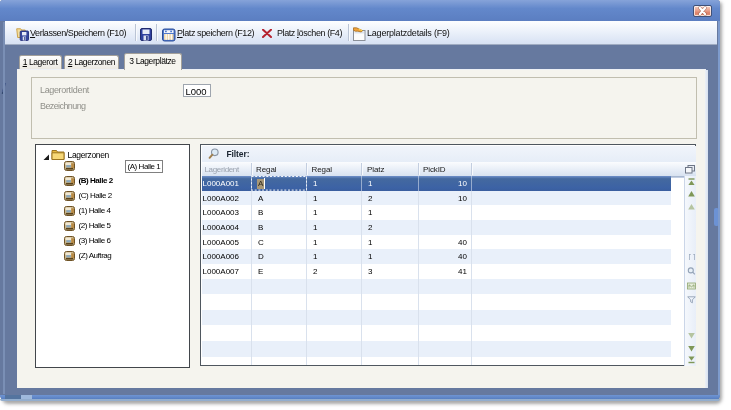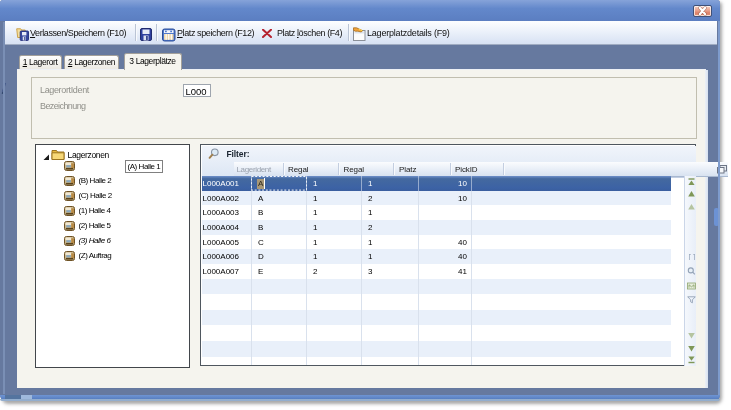--- a/index.html
+++ b/index.html
@@ -40,21 +40,21 @@
   .ginput { position:absolute; background:#fff; border:1px solid #9EA5AE; color:#000;
     font-size:9.5px; letter-spacing:0; line-height:10px; padding-left:1.5px; padding-top:2px; }
   #tree { position:absolute; left:35px; top:144px; width:155px; height:224px;
     background:#fff; border:1px solid #42464B; }
   .titem { position:absolute; white-space:nowrap; color:#000; font-size:8px; letter-spacing:-0.45px; }
   #grid { position:absolute; left:200px; top:144px; width:496px; height:222px;
     background:#fff; border:1px solid #4F575F; }
   #filter { position:absolute; left:1px; top:1px; width:494px; height:32px;
     background:linear-gradient(#F1F5FB,#DCE6F4); border-bottom:1px solid #C2CEE2; }
   #ghead { position:absolute; left:1px; top:16.5px; width:494px; height:15.5px;
-    background:linear-gradient(#FBFCFE,#E2EAF5 70%,#D8E2F0); border-bottom:1px solid #A8B8D0;margin-left:32px; }
+    background:linear-gradient(#FBFCFE,#E2EAF5 70%,#D8E2F0); border-bottom:1px solid #A8B8D0; }
   .hcell { position:absolute; top:3.5px; color:#1A1A1A; font-size:8px; letter-spacing:-0.1px; white-space:nowrap; }
   .hsep { position:absolute; top:1.5px; width:1px; height:12px; background:#C3CEE0;
     box-shadow:1px 0 0 #F8FAFD; }
   .grow { position:absolute; left:1px; width:469px; height:15px;padding-left:20px; }
   .gcell { position:absolute; top:3px; color:#000; font-size:8px; letter-spacing:0; white-space:nowrap; }
   .vline { position:absolute; top:0; width:1px; height:100%; background:#D9E1ED; }
   #navstrip { position:absolute; left:482.5px; top:31px; width:12.5px; height:190px;
     background:linear-gradient(90deg,#F5F8FC,#E8EEF8); border-left:1px solid #CBD6E8; }
 </style>
 </head>
@@ -140,21 +140,21 @@
         <rect x="1.8" y="6.9" width="7.4" height="1.7" fill="#5A431B"></rect>
       </svg>
       <div class="titem" style="left:40.5px;top:15px;border:1px solid #808080;padding:0.5px 2px 1.5px 2px;margin-left:48px;">(A) Halle 1</div>
     <svg class="icon" style="left:27.5px;top:31px" width="11" height="10" viewBox="0 0 11 10">
         <rect x="0.5" y="0.5" width="10" height="9" rx="2" fill="#CDB98D" stroke="#6E5225"></rect>
         <rect x="1.5" y="1.5" width="5.5" height="2.6" fill="#F0E8D4"></rect>
         <rect x="2.3" y="4.2" width="4.6" height="2.2" fill="#8AA8BE"></rect>
         <rect x="7.3" y="2.3" width="2.6" height="5" fill="#B98A44"></rect>
         <rect x="1.8" y="6.9" width="7.4" height="1.7" fill="#5A431B"></rect>
       </svg>
-      <div class="titem" style="left:42.5px;top:31px;">(B) Halle 2</div>
+      <div class="titem" style="left:42.5px;top:31px;font-weight:bold;">(B) Halle 2</div>
     <svg class="icon" style="left:27.5px;top:46px" width="11" height="10" viewBox="0 0 11 10">
         <rect x="0.5" y="0.5" width="10" height="9" rx="2" fill="#CDB98D" stroke="#6E5225"></rect>
         <rect x="1.5" y="1.5" width="5.5" height="2.6" fill="#F0E8D4"></rect>
         <rect x="2.3" y="4.2" width="4.6" height="2.2" fill="#8AA8BE"></rect>
         <rect x="7.3" y="2.3" width="2.6" height="5" fill="#B98A44"></rect>
         <rect x="1.8" y="6.9" width="7.4" height="1.7" fill="#5A431B"></rect>
       </svg>
       <div class="titem" style="left:42.5px;top:46px;">(C) Halle 2</div>
     <svg class="icon" style="left:27.5px;top:61px" width="11" height="10" viewBox="0 0 11 10">
         <rect x="0.5" y="0.5" width="10" height="9" rx="2" fill="#CDB98D" stroke="#6E5225"></rect>
@@ -172,21 +172,21 @@
         <rect x="1.8" y="6.9" width="7.4" height="1.7" fill="#5A431B"></rect>
       </svg>
       <div class="titem" style="left:42.5px;top:76px;">(2) Halle 5</div>
     <svg class="icon" style="left:27.5px;top:91px" width="11" height="10" viewBox="0 0 11 10">
         <rect x="0.5" y="0.5" width="10" height="9" rx="2" fill="#CDB98D" stroke="#6E5225"></rect>
         <rect x="1.5" y="1.5" width="5.5" height="2.6" fill="#F0E8D4"></rect>
         <rect x="2.3" y="4.2" width="4.6" height="2.2" fill="#8AA8BE"></rect>
         <rect x="7.3" y="2.3" width="2.6" height="5" fill="#B98A44"></rect>
         <rect x="1.8" y="6.9" width="7.4" height="1.7" fill="#5A431B"></rect>
       </svg>
-      <div class="titem" style="left:42.5px;top:91px;font-style:italic;">(3) Halle 6</div>
+      <div class="titem" style="left:42.5px;top:91px;">(3) Halle 6</div>
     <svg class="icon" style="left:27.5px;top:106px" width="11" height="10" viewBox="0 0 11 10">
         <rect x="0.5" y="0.5" width="10" height="9" rx="2" fill="#CDB98D" stroke="#6E5225"></rect>
         <rect x="1.5" y="1.5" width="5.5" height="2.6" fill="#F0E8D4"></rect>
         <rect x="2.3" y="4.2" width="4.6" height="2.2" fill="#8AA8BE"></rect>
         <rect x="7.3" y="2.3" width="2.6" height="5" fill="#B98A44"></rect>
         <rect x="1.8" y="6.9" width="7.4" height="1.7" fill="#5A431B"></rect>
       </svg>
       <div class="titem" style="left:42.5px;top:106px;">(Z) Auftrag</div>
   </div>
 

